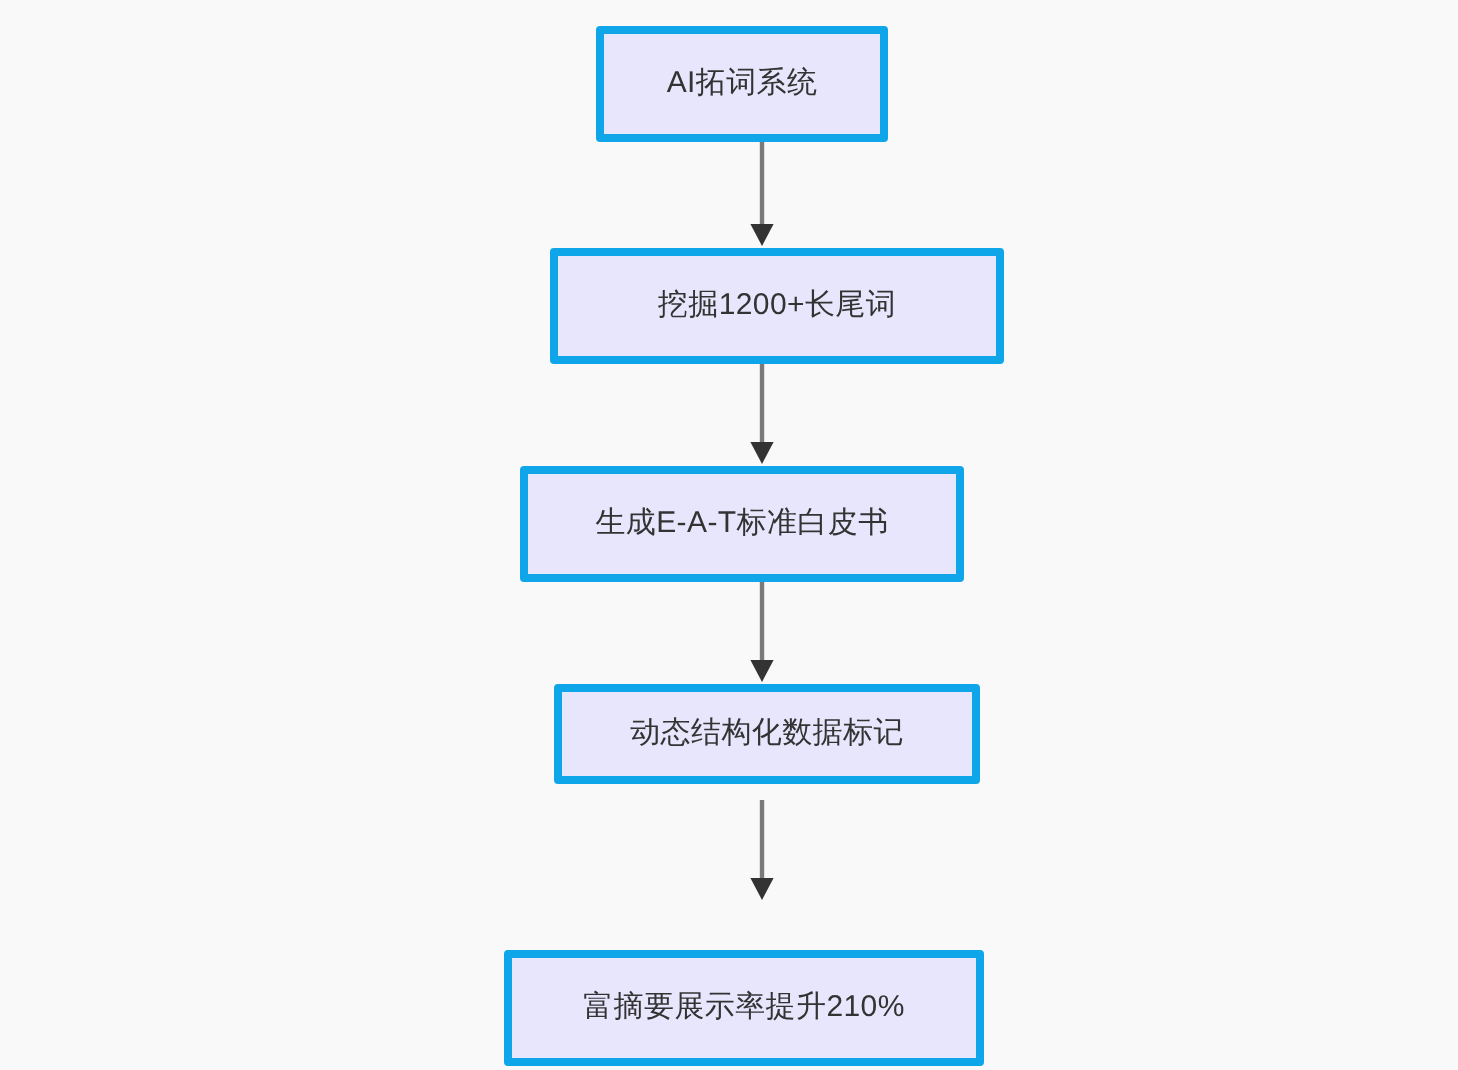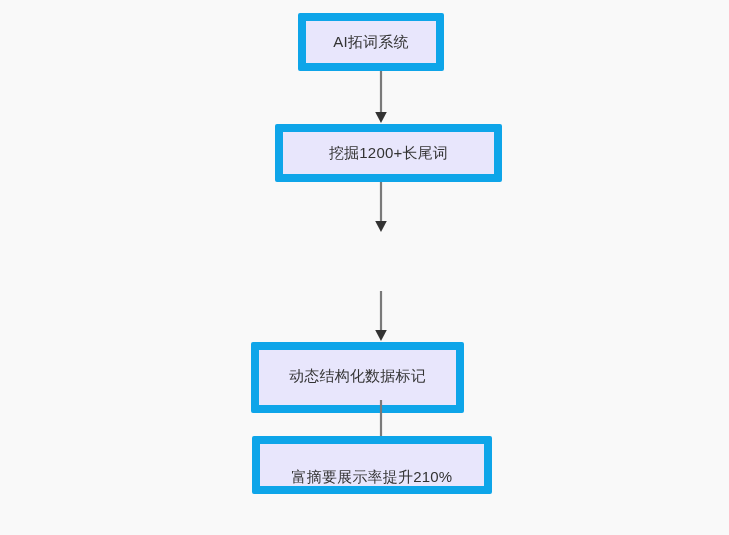--- a/index.html
+++ b/index.html
@@ -16,21 +16,21 @@
   #flowchart-canvas {
     position: relative;
     width: 729px;
     height: 535px;
     background: #f9f9f9;
   }
   .node {
     position: absolute;
     box-sizing: border-box;
     background: #e8e6fc;
-    border: 8px solid #0ea5e9;
+    border: 4px solid #0ea5e9;
     border-radius: 2px;
     display: flex;
     align-items: center;
     justify-content: center;
     color: #333333;
     font-size: 15px;
     line-height: 1.2;
     letter-spacing: 0.2px;
     white-space: nowrap;
   }
@@ -44,22 +44,22 @@
     height: 0;
   }
   .edge svg {
     display: block;
     overflow: visible;
   }
   
   .node-1 { left: 298px; top: 13px;  width: 146px; height: 58px; }
   .node-2 { left: 275px; top: 124px; width: 227px; height: 58px; }
   .node-3 { left: 260px; top: 233px; width: 222px; height: 58px; }
-  .node-4 { left: 251px; top: 342px; width: 213px; height: 71px; font-family: Liberation Mono, monospace; }
-  .node-5 { left: 252px; top: 436px; width: 240px; height: 58px; align-items: flex-end; }
+  .node-4 { left: 277px; top: 342px; width: 213px; height: 50px; }
+  .node-5 { left: 252px; top: 475px; width: 240px; height: 58px; }
 
   .edge-1 { left: 371px; top: 71px; }
   .edge-2 { left: 371px; top: 182px; }
   .edge-3 { left: 371px; top: 291px; }
   .edge-4 { left: 371px; top: 400px; }
 </style>
 </head>
 <body>
 
 <div id="flowchart-canvas">
@@ -79,20 +79,23 @@
     <span class="node-label">挖掘1200+长尾词</span>
   </div>
 
   <div class="edge edge-2">
     <svg width="20" height="51" viewBox="0 0 20 51" xmlns="http://www.w3.org/2000/svg">
       <line x1="10" y1="0" x2="10" y2="42" stroke="#7a7a7a" stroke-width="2.2"></line>
       <polygon points="10,50 4.2,39 15.8,39" fill="#333333"></polygon>
     </svg>
   </div>
 
+  <div class="node node-3">
+    <span class="node-label">生成E-A-T标准白皮书</span>
+  </div>
 
   <div class="edge edge-3">
     <svg width="20" height="51" viewBox="0 0 20 51" xmlns="http://www.w3.org/2000/svg">
       <line x1="10" y1="0" x2="10" y2="42" stroke="#7a7a7a" stroke-width="2.2"></line>
       <polygon points="10,50 4.2,39 15.8,39" fill="#333333"></polygon>
     </svg>
   </div>
 
   <div class="node node-4">
     <span class="node-label">动态结构化数据标记</span>

